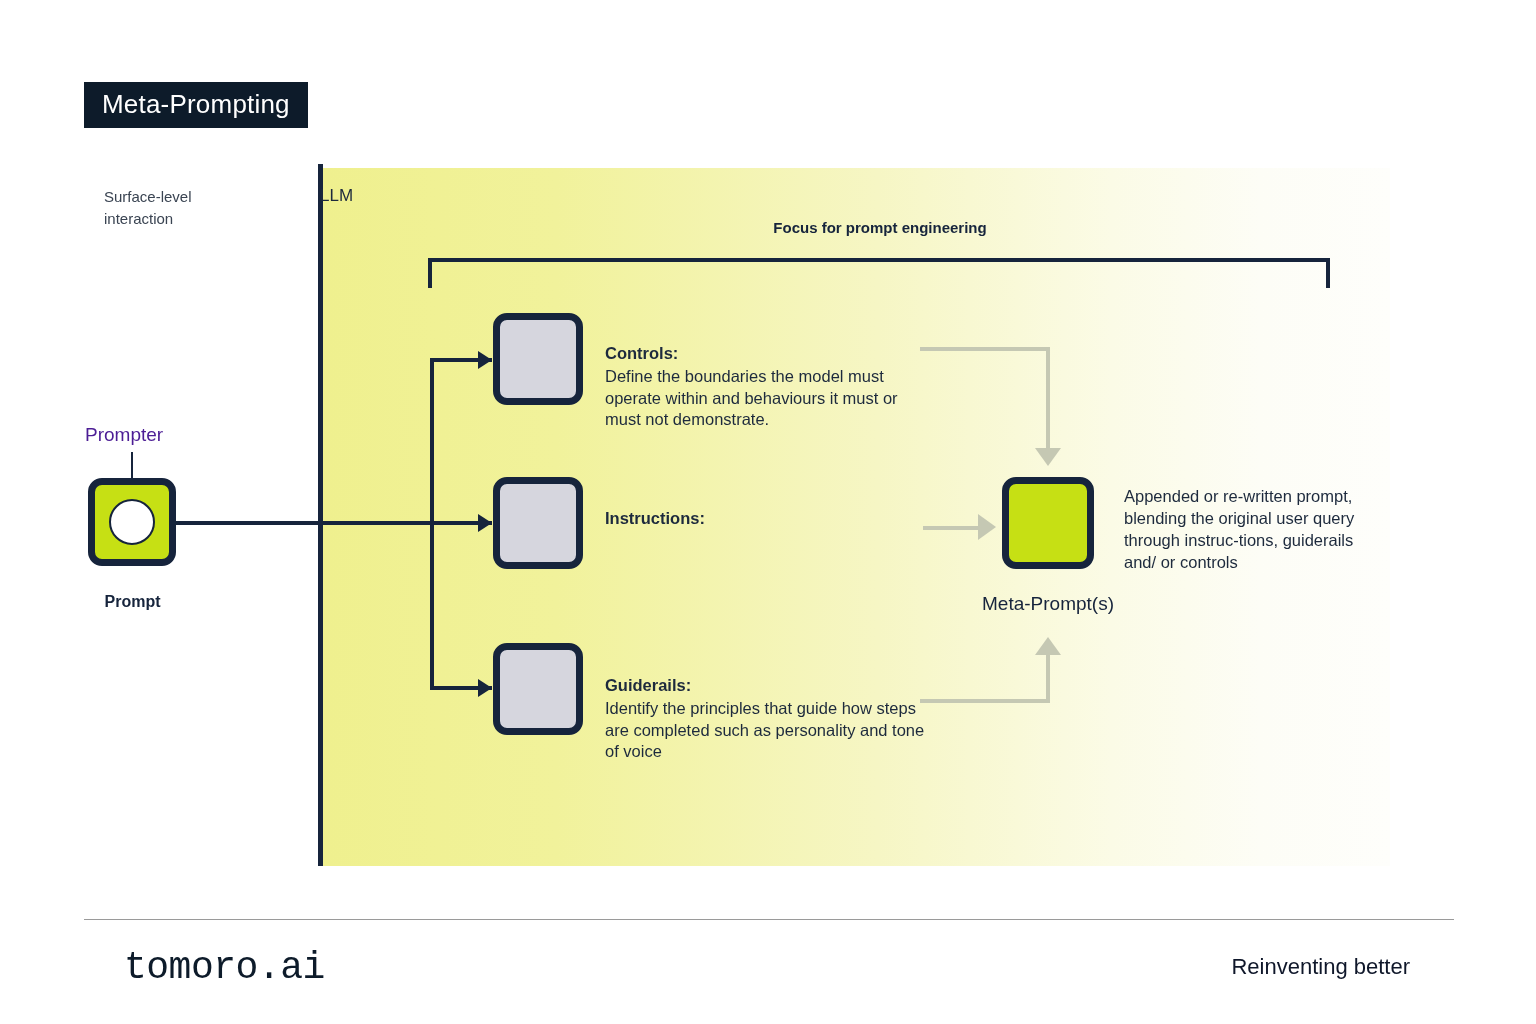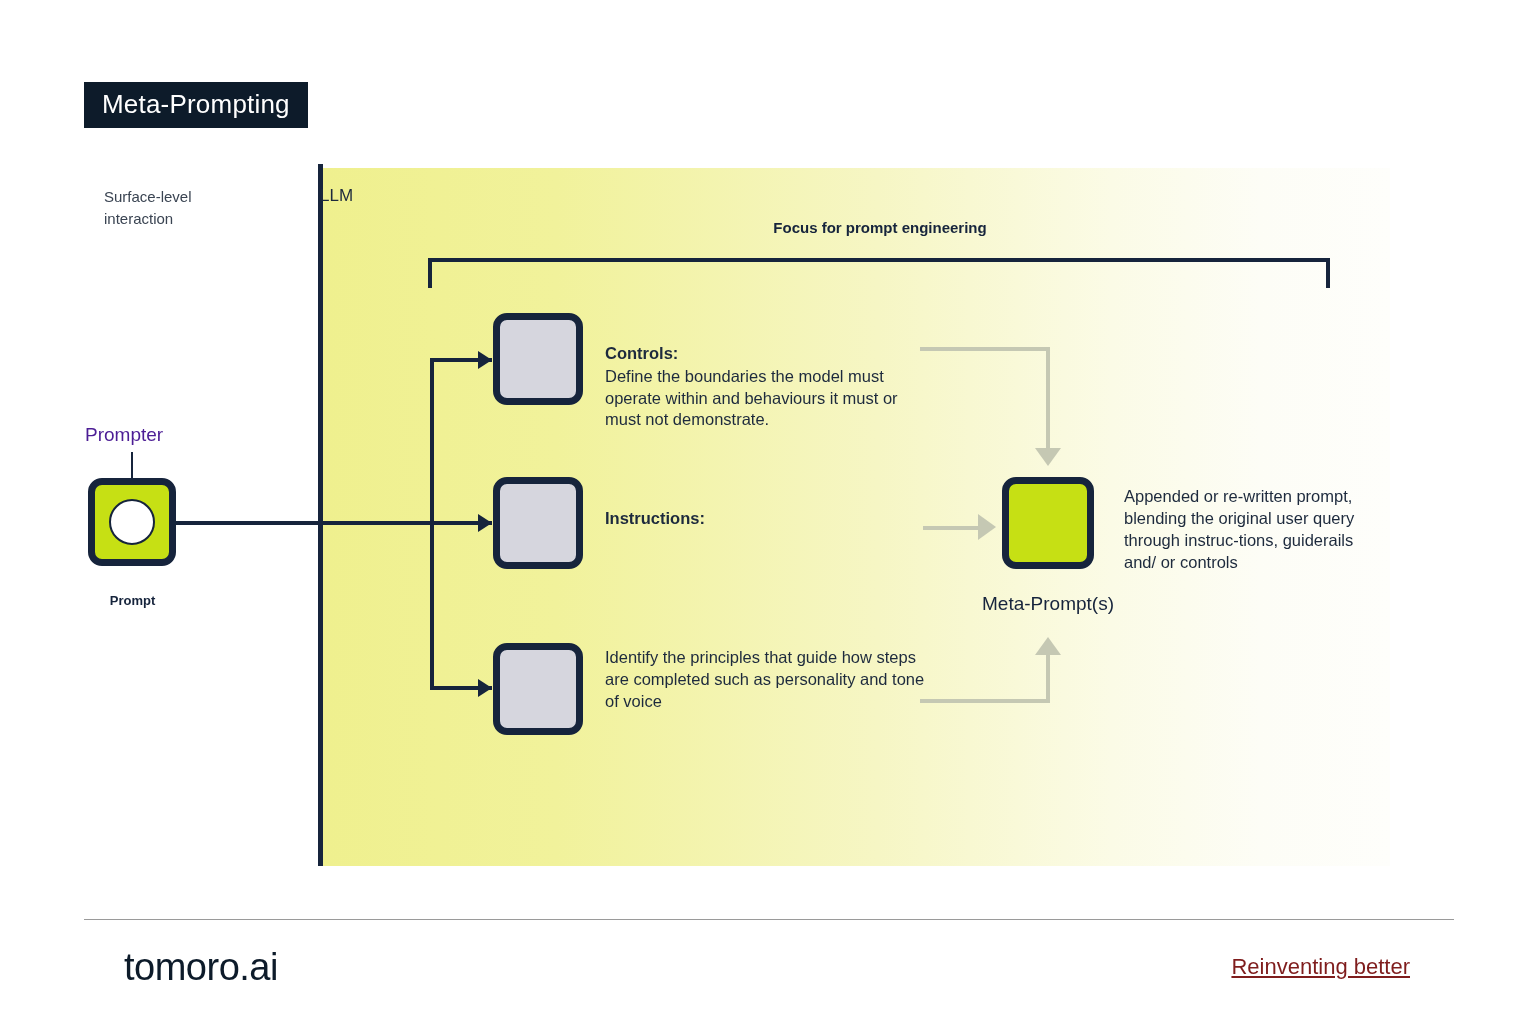--- a/index.html
+++ b/index.html
@@ -129,21 +129,21 @@
     border-radius: 50%;
     background: #ffffff;
     border: 2px solid #16243c;
   }
   #prompt-caption {
     position: absolute;
     left: 50px;
     top: 593px;
     width: 165px;
     text-align: center;
-    font-size: 13px;
+    font-size: 16px;
     font-weight: bold;
     color: #16243c;
   }
 
   
   #trunk-horizontal {
     position: absolute;
     left: 176px;
     top: 521px;
     width: 258px;
@@ -282,31 +282,30 @@
     height: 1px;
     background: #9a9a9a;
   }
   #logo {
     position: absolute;
     left: 124px;
     top: 946px;
     font-size: 38px;
     letter-spacing: -0.5px;
     color: #0d1b2a;
-    font-family: Liberation Sans, sans-serif;
+    font-family: Liberation Mono, monospace;
     text-align: right;
   }
   #tagline {
     position: absolute;
     right: 126px;
     top: 954px;
     font-size: 22px;
-    color: #7f1d1d;
+    color: #0f172a;
     white-space: nowrap;
-    text-decoration: underline;
   }
 </style>
 </head>
 <body>
 
 <div id="title-badge">Meta-Prompting</div>
 
 <div id="llm-panel"></div>
 <div id="llm-panel-edge"></div>
 <div id="llm-label">LLM</div>
@@ -340,20 +339,21 @@
 <div id="box-guiderails" class="node-square grey-box"></div>
 
 <div id="text-controls" class="comp-text">
   <span class="comp-title">Controls:</span>
   <span>Define the boundaries the model must operate within and behaviours it must or must not demonstrate.</span>
 </div>
 <div id="text-instructions" class="comp-text">
   <span class="comp-title">Instructions:</span>
 </div>
 <div id="text-guiderails" class="comp-text">
+  <span class="comp-title">Guiderails:</span>
   <span>Identify the principles that guide how steps are completed such as personality and tone of voice</span>
 </div>
 
 <div id="pale-top-h" class="pale-line"></div>
 <div id="pale-top-v" class="pale-line"></div>
 <div id="pale-top-head" class="pale-arrow-down"></div>
 <div id="pale-mid-h" class="pale-line"></div>
 <div id="pale-mid-head" class="pale-arrow-right"></div>
 <div id="pale-bot-h" class="pale-line"></div>
 <div id="pale-bot-v" class="pale-line"></div>

